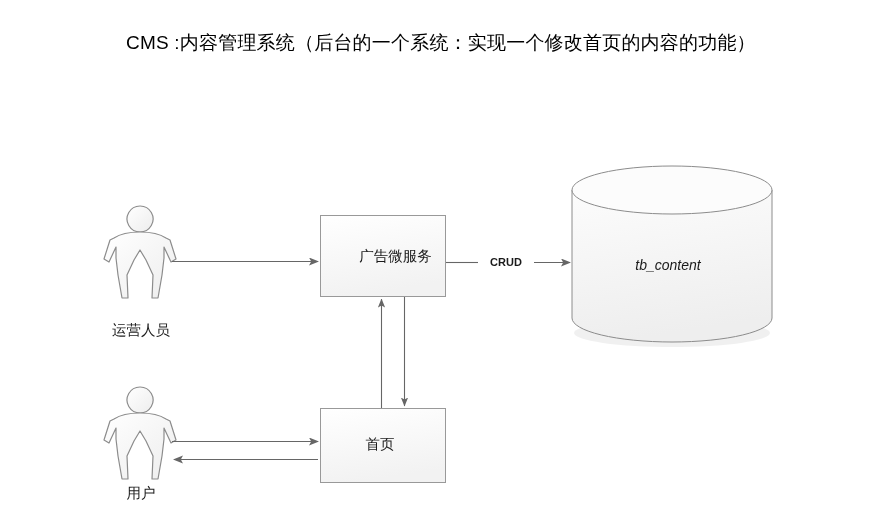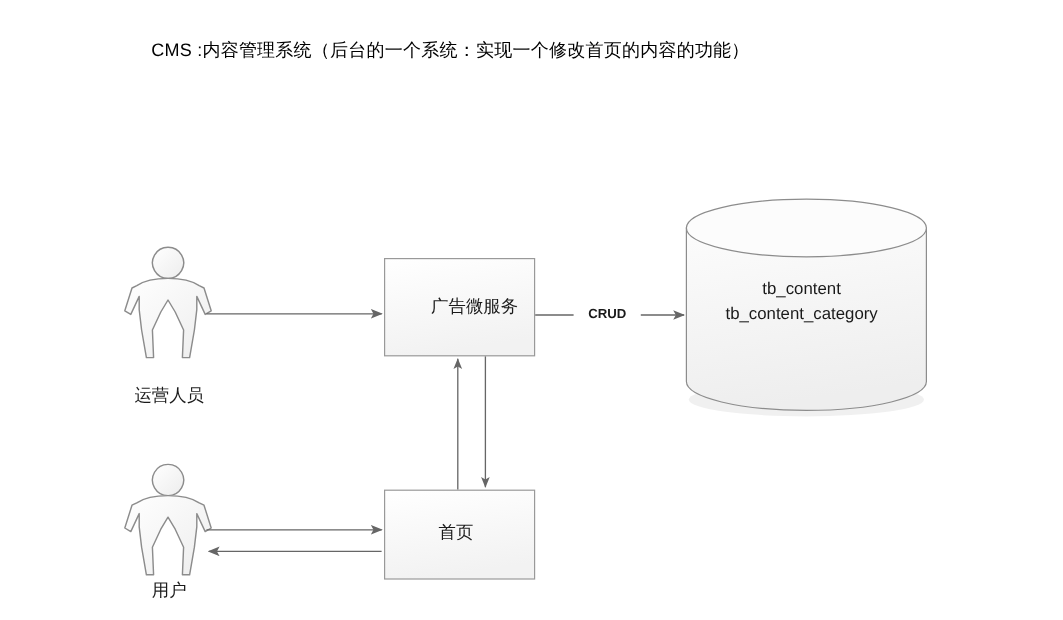--- a/index.html
+++ b/index.html
@@ -19,21 +19,21 @@
     position: absolute;
     left: 0;
     top: 0;
     width: 886px;
     height: 517px;
   }
   #title {
     position: absolute;
     left: 126px;
     top: 33px;
-    font-size: 15px;
+    font-size: 19px;
     line-height: 20px;
     white-space: nowrap;
     color: #000000;
     letter-spacing: 0.2px;
   }
   .node-label {
     position: absolute;
     white-space: nowrap;
     font-size: 14.5px;
     line-height: 19px;
@@ -45,24 +45,25 @@
     top: 247px;
     width: 151px;
   }
   #label-homepage {
     left: 320px;
     top: 435px;
     width: 120px;
   }
   #label-db {
     left: 568px;
-    top: 230px;
+    top: 255px;
     width: 200px;
     font-size: 14px;
     line-height: 21px;
+    font-style: italic;
   }
   #label-db span { display: block; }
   #label-actor-operator {
     left: 100px;
     top: 321px;
     width: 82px;
   }
   #label-actor-user {
     left: 100px;
     top: 484px;
@@ -179,21 +180,20 @@
   </svg>
 
   <div id="title">CMS :内容管理系统（后台的一个系统：实现一个修改首页的内容的功能）</div>
 
   <div class="node-label" id="label-ad-service">广告微服务</div>
 
   <div class="node-label" id="label-homepage">首页</div>
 
   <div class="node-label" id="label-db">
     <span>tb_content</span>
-    <span>tb_content_category</span>
   </div>
 
   <div class="node-label" id="label-actor-operator">运营人员</div>
 
   <div class="node-label" id="label-actor-user">用户</div>
 
   <div class="node-label" id="label-crud">CRUD</div>
 
 </div>
 

